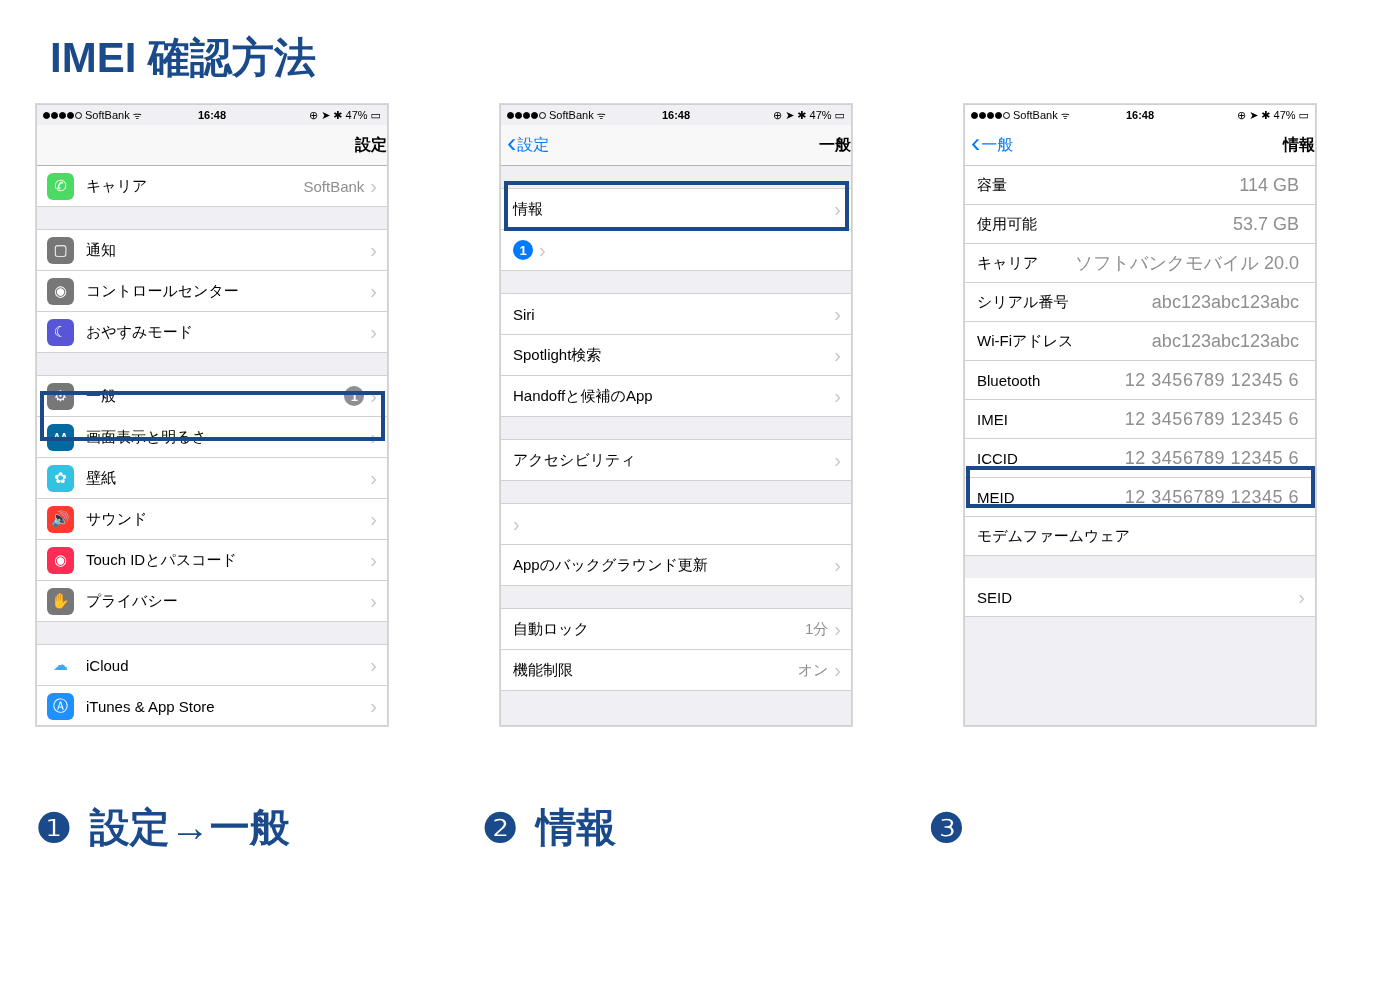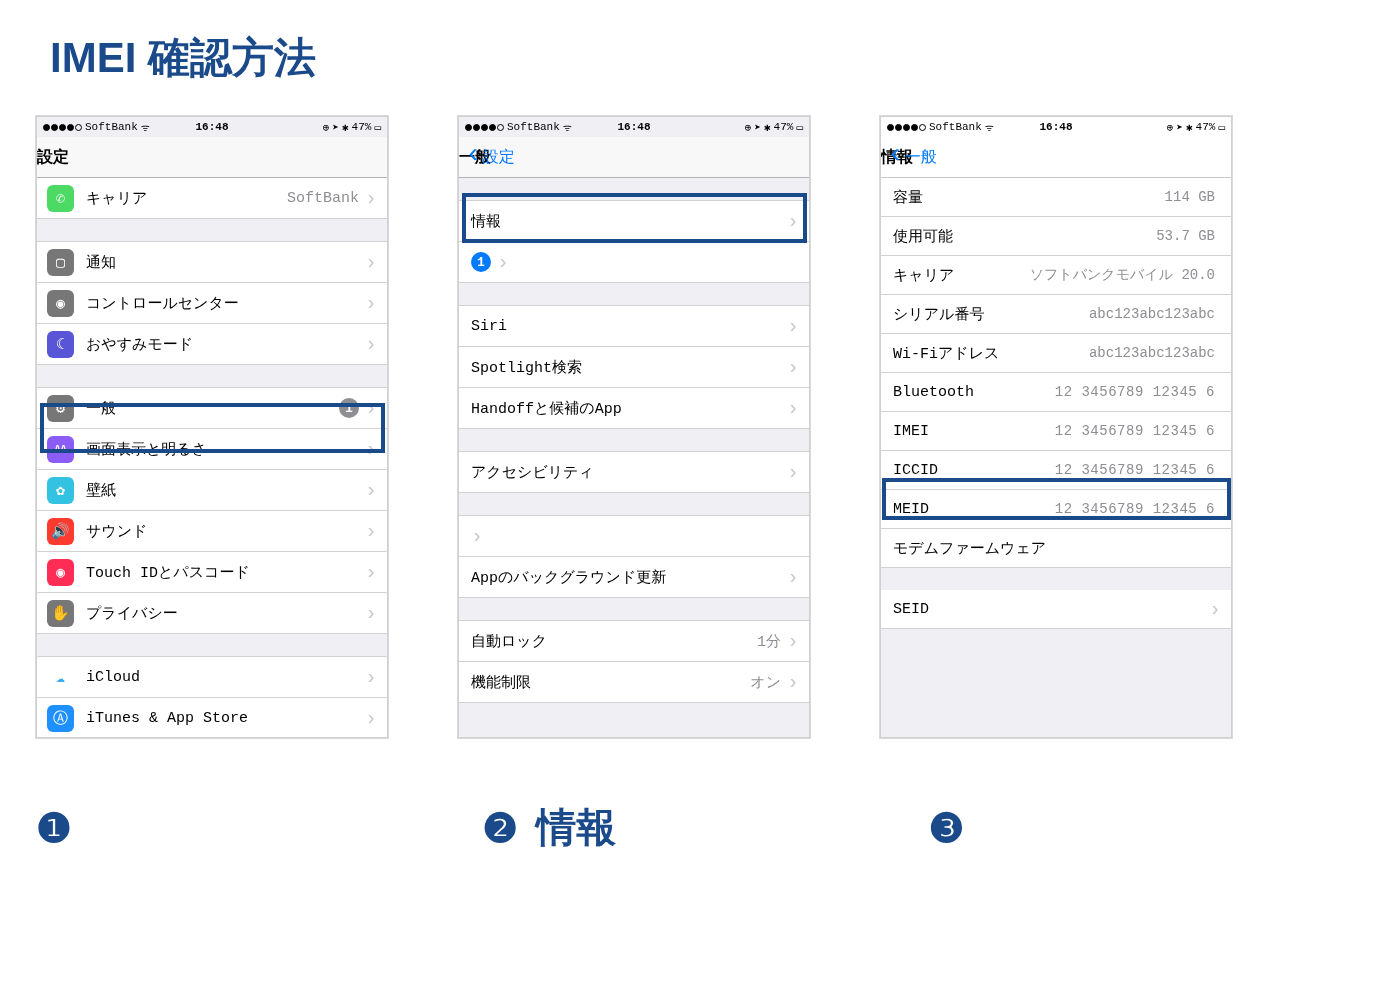--- a/index.html
+++ b/index.html
@@ -1,44 +1,44 @@
 <!DOCTYPE html>
 <html><head>
 <meta charset="utf-8">
 <style>
 html,body{margin:0;padding:0;background:#fff;font-family:-apple-system,Helvetica,Arial,sans-serif;color:#000;}
 body{width:1399px;height:997px;position:relative;}
 .page-title{position:absolute;left:50px;top:30px;font-size:42px;font-weight:700;color:#1a4a8a;}
-.phones{position:absolute;left:36px;top:116px;display:flex;gap:70px;font-family:Liberation Mono, monospace;}
+.phones{position:absolute;left:36px;top:104px;display:flex;gap:112px;}
 .phone{width:350px;height:620px;background:#fff;border:1px solid #d0d0d0;box-shadow:0 0 0 1px #d9d9d9;overflow:hidden;position:relative;}
 .statusbar{height:18px;background:#efeff4;font-size:11px;display:flex;align-items:center;justify-content:space-between;padding:1px 6px;color:#000;}
 .sb-left,.sb-right{display:flex;align-items:center;gap:3px;}
 .sb-center{position:absolute;left:0;right:0;text-align:center;font-weight:600;}
 .dots{display:flex;gap:1px;}
 .dot{width:5px;height:5px;border-radius:50%;border:1px solid #000;}
 .dot.fill{background:#000;}
 .wifi{font-size:10px;}
-.navbar{height:40px;background:#f8f8f8;border-bottom:1px solid #b2b2b2;position:relative;display:flex;align-items:center;justify-content:flex-start;font-weight:600;font-size:16px;}
+.navbar{height:40px;background:#f8f8f8;border-bottom:1px solid #b2b2b2;position:relative;display:flex;align-items:center;justify-content:flex-end;font-weight:600;font-size:16px;}
 .phone3 .navbar{background:#fff;border-bottom:1px solid #c8c8c8;}
 .nav-back{position:absolute;left:6px;color:#007aff;font-size:16px;font-weight:400;display:flex;align-items:center;gap:1px;}
 .nav-back::before{content:'‹';font-size:28px;line-height:0;margin-top:-4px;}
 .list{background:#efeff4;height:calc(100% - 60px);overflow:hidden;}
 .section-gap{height:22px;}
 .row{background:#fff;height:40px;border-bottom:1px solid #d1d1d4;display:flex;align-items:center;padding:0 10px 0 12px;font-size:15px;}
 .phone1 .row{padding-left:10px;}
 .row.first{border-top:1px solid #d1d1d4;}
 .row .icon{width:27px;height:27px;border-radius:6px;margin-right:12px;display:flex;align-items:center;justify-content:center;color:#fff;font-size:15px;}
 .row .label{flex:1;}
 .row .value{color:#8e8e93;font-size:15px;margin-right:6px;text-align:right;}
 .row .chev{color:#c7c7cc;font-size:20px;font-weight:300;}
 .badge{background:#8e8e93;color:#fff;border-radius:10px;min-width:20px;height:20px;display:flex;align-items:center;justify-content:center;font-size:13px;font-weight:600;margin-right:6px;}
 .badge.blue{background:#007aff;}
 .highlight{position:absolute;border:4px solid #1a4a8a;pointer-events:none;box-sizing:border-box;}
 .phone3 .row{height:38px;}
-.phone3 .row .value{font-size:14px;}
+.phone3 .row .value{font-size:18px;}
 .phone3 .row .value.thick{letter-spacing:0.5px;margin-left:36px;}
 .captions{position:absolute;left:36px;top:800px;width:1300px;display:flex;}
 .cap{font-size:40px;font-weight:700;color:#1a4a8a;display:flex;align-items:center;gap:18px;}
 .cap1{width:460px;}
 .cap2{width:460px;}
 .cap3{width:420px;}
 .circ-num{font-size:40px;}
 .bt-icon{font-size:11px;}
 </style>
 </head>
@@ -97,21 +97,21 @@
           <span class="chev">›</span>
         </div>
     <div class="section-gap"></div>
     <div class="row first">
           <div class="icon" style="background:#777">⚙</div>
           <span class="label">一般</span>
           <span class="badge">1</span>
           <span class="chev">›</span>
         </div>
     <div class="row">
-          <div class="icon" style="background:#8b5cf6;font-size:10px;font-weight:700">AA</div>
+          <div class="icon" style="background:#0369a1;font-size:10px;font-weight:700">AA</div>
           <span class="label">画面表示と明るさ</span>
           <span class="chev">›</span>
         </div>
     <div class="row">
           <div class="icon" style="background:#34c2e2">✿</div>
           <span class="label">壁紙</span>
           <span class="chev">›</span>
         </div>
     <div class="row">
           <div class="icon" style="background:#ff3b30">🔊</div>
@@ -293,20 +293,21 @@
         </div>
       </div>
   <div class="highlight" style="left:1px;top:361px;width:349px;height:42px;"></div>
 </div>
 
 </div>
 
 <div class="captions">
   <div class="cap cap1">
       <span class="circ-num">❶</span>
+      <span>設定→一般</span>
     </div>
   <div class="cap cap2">
       <span class="circ-num">❷</span>
       <span>情報</span>
     </div>
   <div class="cap cap3">
       <span class="circ-num">❸</span>
     </div>
 </div>
 

